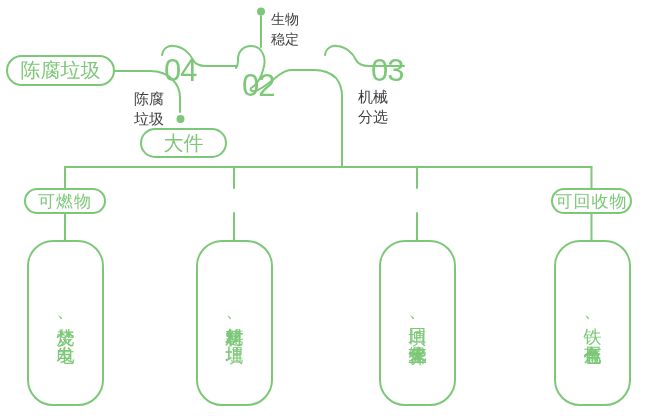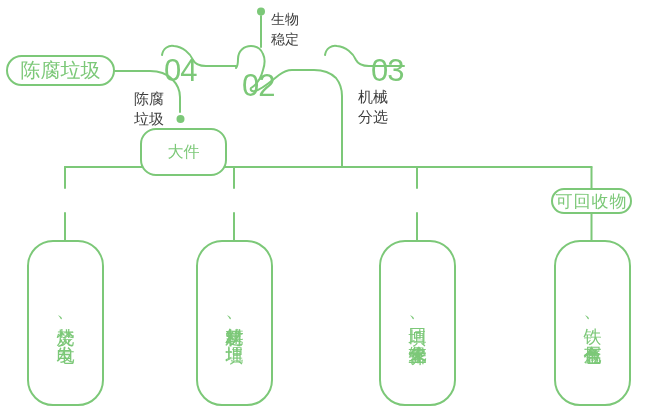--- a/index.html
+++ b/index.html
@@ -10,21 +10,21 @@
   }
   .lines{position:absolute;left:0;top:0;width:648px;height:416px;}
   .lines path{stroke:var(--g);stroke-width:2;fill:none;stroke-linecap:round;stroke-linejoin:round;}
   .lines circle{fill:var(--g);}
   .pill{
     position:absolute;box-sizing:border-box;border:2px solid var(--g);
     color:var(--g);background:#fff;display:flex;align-items:center;justify-content:center;
     white-space:nowrap;
   }
   .pill-lg{height:31px;border-radius:17px;font-size:20px;}
-  .pill-md{height:48px;border-radius:16px;font-size:16px;}
+  .pill-md{height:30px;border-radius:16px;font-size:20px;}
   .pill-sm{height:26px;border-radius:14px;font-size:17px;letter-spacing:1px;}
   .num{position:absolute;color:var(--g);font-size:31px;line-height:1;letter-spacing:-1px;}
   .lbl{position:absolute;color:var(--dark);font-size:15px;line-height:20px;width:34px;word-break:break-all;}
   .lbl-bio{font-size:14px;width:30px;}
   .rbox{
     position:absolute;box-sizing:border-box;width:77px;height:166px;top:240px;
     border:2px solid var(--g);border-radius:26px;background:#fff;
     display:flex;align-items:center;justify-content:center;
   }
   .vtext{writing-mode:vertical-rl;color:var(--g);font-size:18px;line-height:1;letter-spacing:0;}
@@ -58,20 +58,21 @@
   <div class="num" style="left:164px;top:55px;">04</div>
   <div class="num" style="left:242px;top:58px;margin-top:12px;">02</div>
   <div class="num" style="left:323px;top:55px;margin-left:48px;">03</div>
 
   <div class="lbl lbl-bio" style="left:271px;top:9px;">生物稳定</div>
   <div class="lbl" style="left:134px;top:89px;">陈腐垃圾</div>
   <div class="lbl" style="left:354px;top:87px;text-align:right;">机械分选</div>
 
   <div class="pill pill-md" style="left:140px;top:128px;width:87px;">大件</div>
 
+  <div class="pill pill-sm" style="left:24px;top:188px;width:82px;">可燃物</div>
   <div class="pill pill-sm" style="left:551px;top:188px;width:81px;font-family:Liberation Mono, monospace;">可回收物</div>
 
   <div class="rbox" style="left:27px;">
     <div class="vtext">焚烧、发电</div>
   </div>
   <div class="rbox" style="left:196px;">
     <div class="vtext">建筑材料、填埋</div>
   </div>
   <div class="rbox" style="left:379px;">
     <div class="vtext">回填、绿化营养土</div>

